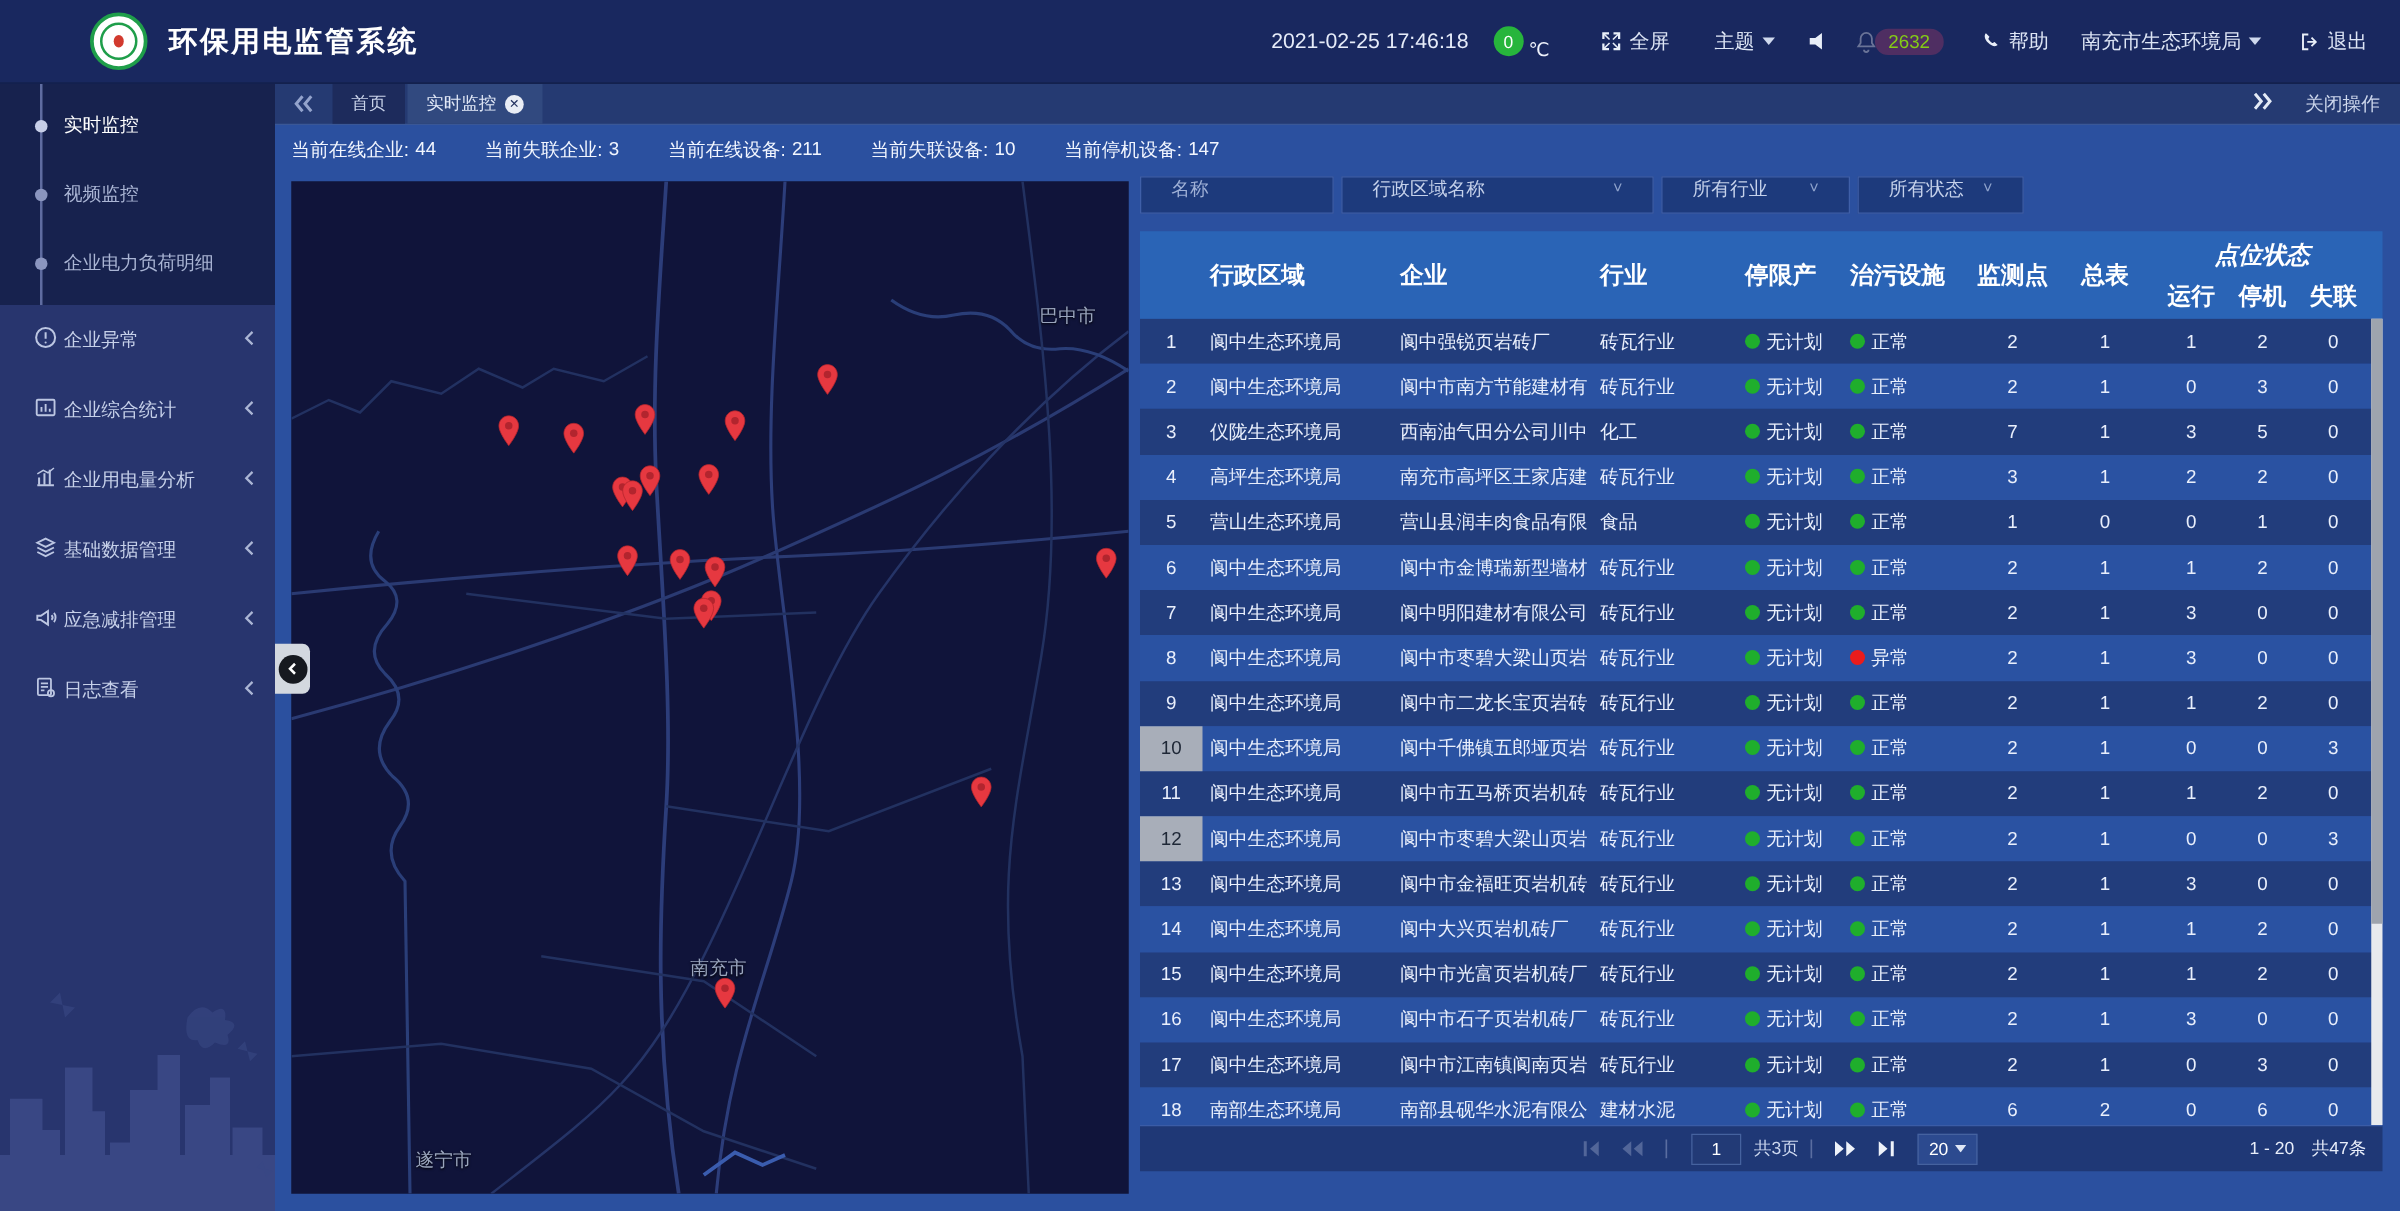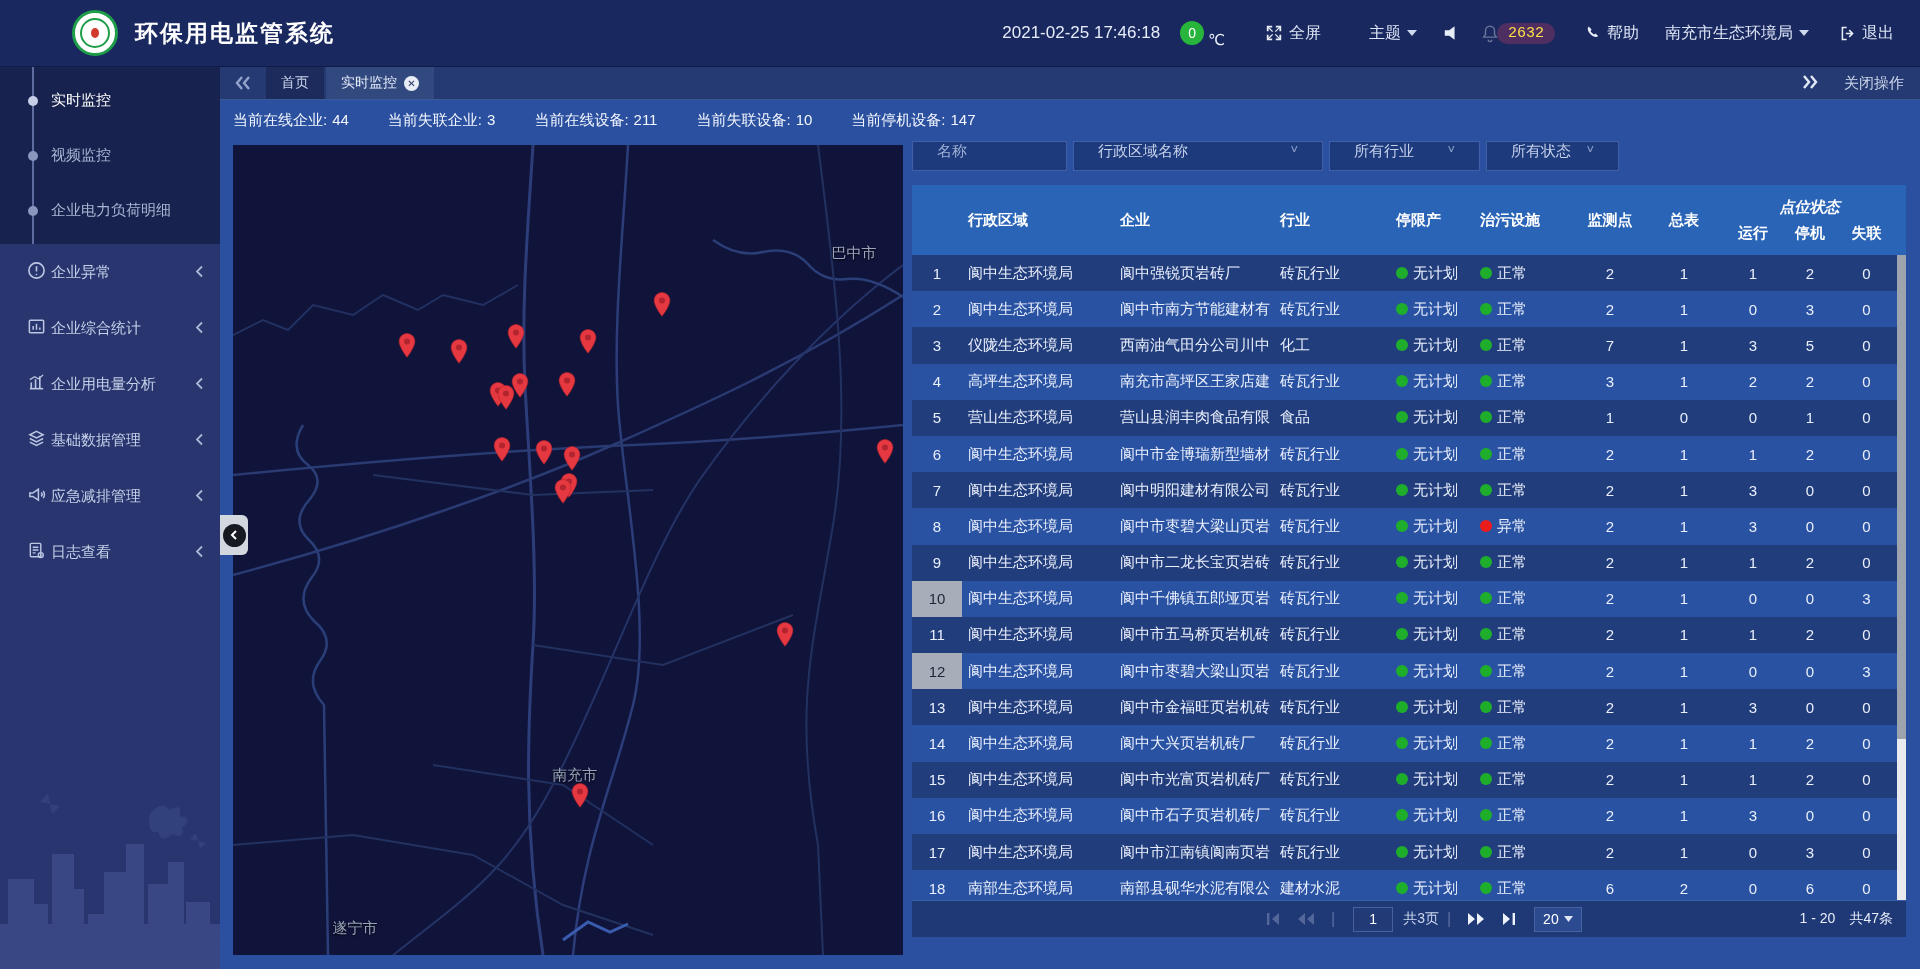--- a/index.html
+++ b/index.html
@@ -13,24 +13,24 @@
     border:3px solid #1f9e4a;box-sizing:border-box;display:flex;align-items:center;justify-content:center;flex:none;}
   .logo .inner{width:26px;height:26px;border-radius:50%;border:2px solid #1f9e4a;display:flex;align-items:center;justify-content:center;}
   .logo .core{width:8px;height:10px;border-radius:50%;background:#d23a2e;}
   .app-title{color:#fff;font-size:23px;font-weight:bold;letter-spacing:2px;margin-left:17px;}
   .hdr-right{margin-left:auto;display:flex;align-items:center;color:#dde5f5;font-size:16px;padding-right:26px;}
   .hdr-item{display:flex;align-items:center;gap:6px;white-space:nowrap;}
   .datetime{font-size:17px;color:#e6ecf9;}
   .temp-badge{width:24px;height:24px;border-radius:50%;background:#27b53c;color:#fff;font-size:14px;
     display:flex;align-items:center;justify-content:center;margin-left:20px;}
   .temp-unit{color:#eef2fb;font-size:15px;margin-left:4px;align-self:flex-start;margin-top:14px;}
-  .ml40{margin-left:40px}.ml36{margin-left:48px}.ml30{margin-left:30px}.ml26{margin-left:26px}.ml22{margin-left:22px}
+  .ml40{margin-left:40px}.ml36{margin-left:36px}.ml30{margin-left:30px}.ml26{margin-left:26px}.ml22{margin-left:22px}
   .caret{width:0;height:0;border-left:5px solid transparent;border-right:5px solid transparent;border-top:6px solid #cfd9ee;display:inline-block;}
-  .badge-pill{background:rgba(205,62,105,.30);color:#fde047;font-size:15px;border-radius:11px;
-    padding:2px 11px;margin-left:-8px;font-family:Liberation Mono, monospace;}
+  .badge-pill{background:rgba(205,62,105,.30);color:#84cc16;font-size:15px;border-radius:11px;
+    padding:2px 11px;margin-left:-8px;}
   .bell-dim{opacity:.35}
   .hicon{flex:none;display:block}
 
   
   .sidebar{position:absolute;left:0;top:67px;width:220px;bottom:0;background:#28356e;z-index:6;overflow:hidden;}
   .side-item{height:56px;display:flex;align-items:center;color:#c6d0e9;font-size:15px;cursor:pointer;position:relative;}
   .side-item .sicon{position:absolute;left:27px;top:50%;transform:translateY(-50%);}
   .side-item .slabel{margin-left:51px;}
   .side-item .schev{position:absolute;right:17px;top:50%;transform:translateY(-50%);}
   .submenu{background:#17224e;position:relative;padding:6px 0;}
@@ -71,21 +71,21 @@
 
   
   .right-panel{position:absolute;left:692px;top:41px;width:994px;height:796px;}
   .filters{display:flex;gap:6px;height:30px;}
   .fbox{background:#1d3a7c;border:1px solid #3f5fa8;box-sizing:border-box;color:#c5d1ea;font-size:15px;
     display:flex;align-items:flex-start;padding:0 24px;cursor:pointer;}
   .fbox .fcaret{margin-left:auto;color:#8fa3cc;font-size:13px;}
   .f-name{width:155px;}.f-region{width:250px;}.f-industry{width:151px;}.f-status{width:133px;}
 
   .table{position:absolute;left:0;right:0;top:44px;bottom:0;}
-  .thead{display:flex;height:70px;background:#2a64b6;color:#fff;font-weight:bold;font-size:15px;align-items:center;}
+  .thead{display:flex;height:70px;background:#2a64b6;color:#fff;font-weight:bold;font-size:19px;align-items:center;}
   .hc{box-sizing:border-box;}
   .c0{width:50px;text-align:center;flex:none;}
   .c1{width:152px;padding-left:6px;flex:none;box-sizing:border-box;}
   .c2{width:160px;padding-left:6px;flex:none;box-sizing:border-box;white-space:nowrap;overflow:hidden;}
   .c3{width:122px;padding-left:6px;flex:none;box-sizing:border-box;}
   .c4{width:84px;flex:none;white-space:nowrap;}
   .c5{width:94px;flex:none;white-space:nowrap;}
   .c6{width:72px;text-align:center;flex:none;}
   .c7{width:76px;text-align:center;flex:none;}
   .c8{width:62px;text-align:center;flex:none;}

